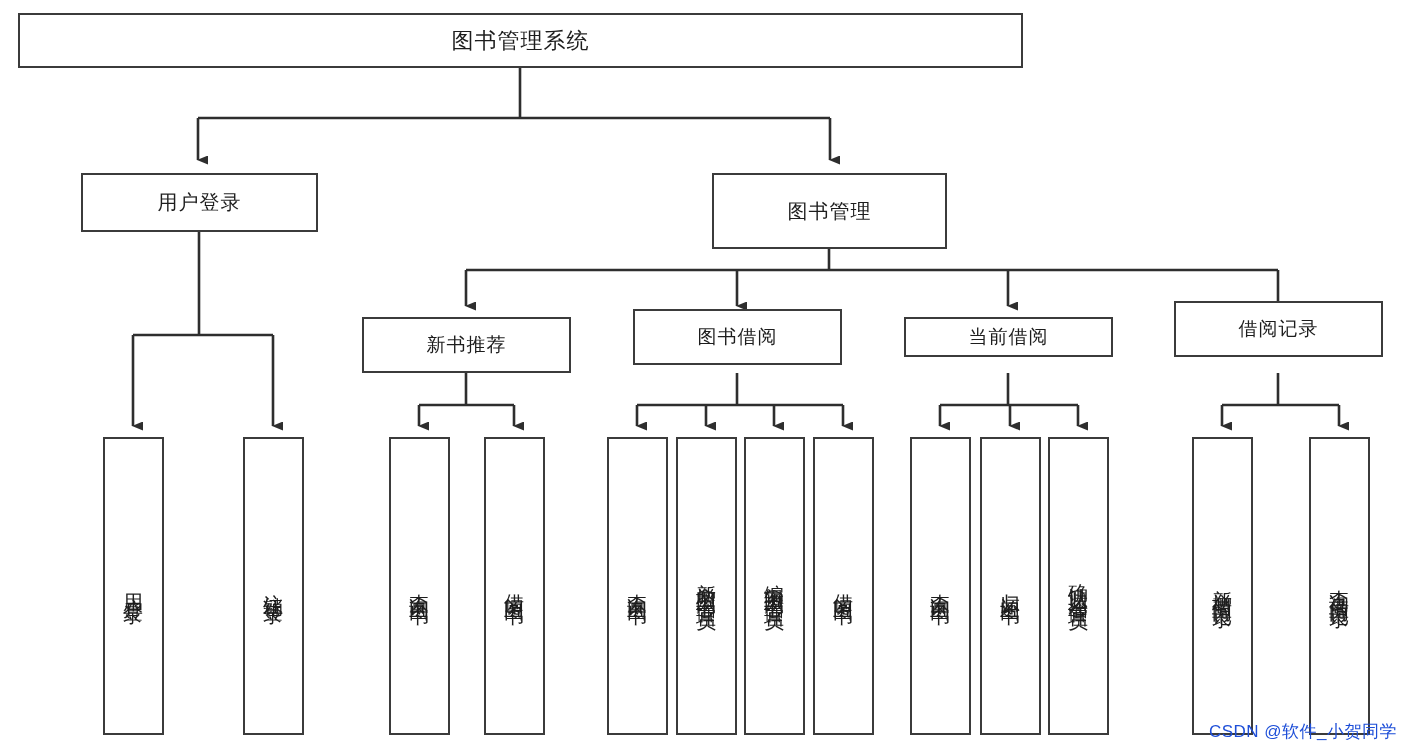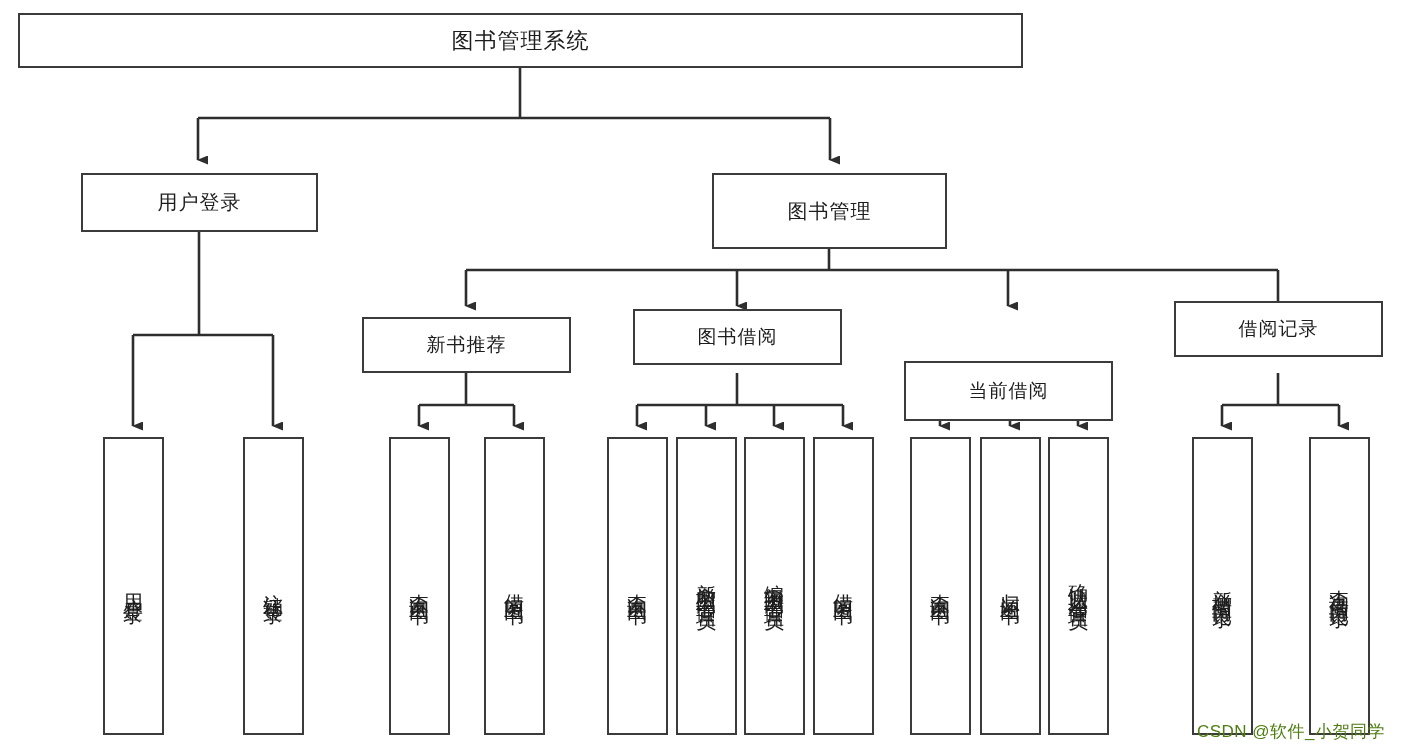--- a/index.html
+++ b/index.html
@@ -54,24 +54,24 @@
   svg.links {
     position: absolute;
     left: 0;
     top: 0;
     width: 1405px;
     height: 747px;
     pointer-events: none;
   }
   .watermark {
     position: absolute;
-    right: 20px;
+    right: 8px;
     bottom: 4px;
     font-size: 17px;
-    color: #4d7c0f;
+    color: #1d4ed8;
     white-space: nowrap;
     letter-spacing: 0.5px;
   }
 </style>
 </head>
 <body>
 
 <div id="canvas">
 
   <svg class="links" viewBox="0 0 1405 747" xmlns="http://www.w3.org/2000/svg">
@@ -134,21 +134,21 @@
   <div class="node level2" style="left:712px; top:173px; width:235px; height:76px;">
     <span>图书管理</span>
   </div>
 
   <div class="node level3" style="left:362px; top:317px; width:209px; height:56px;">
     <span>新书推荐</span>
   </div>
   <div class="node level3" style="left:633px; top:309px; width:209px; height:56px;">
     <span>图书借阅</span>
   </div>
-  <div class="node level3" style="left:904px; top:317px; width:209px; height:60px;margin-top:44px;">
+  <div class="node level3" style="left:904px; top:317px; width:209px; height:40px;">
     <span>当前借阅</span>
   </div>
   <div class="node level3" style="left:1174px; top:301px; width:209px; height:56px;">
     <span>借阅记录</span>
   </div>
 
   <div class="node leaf" style="left:103px; top:437px; width:61px; height:298px;">
     <span class="vtext">用户登录</span>
   </div>
   <div class="node leaf" style="left:243px; top:437px; width:61px; height:298px;">

